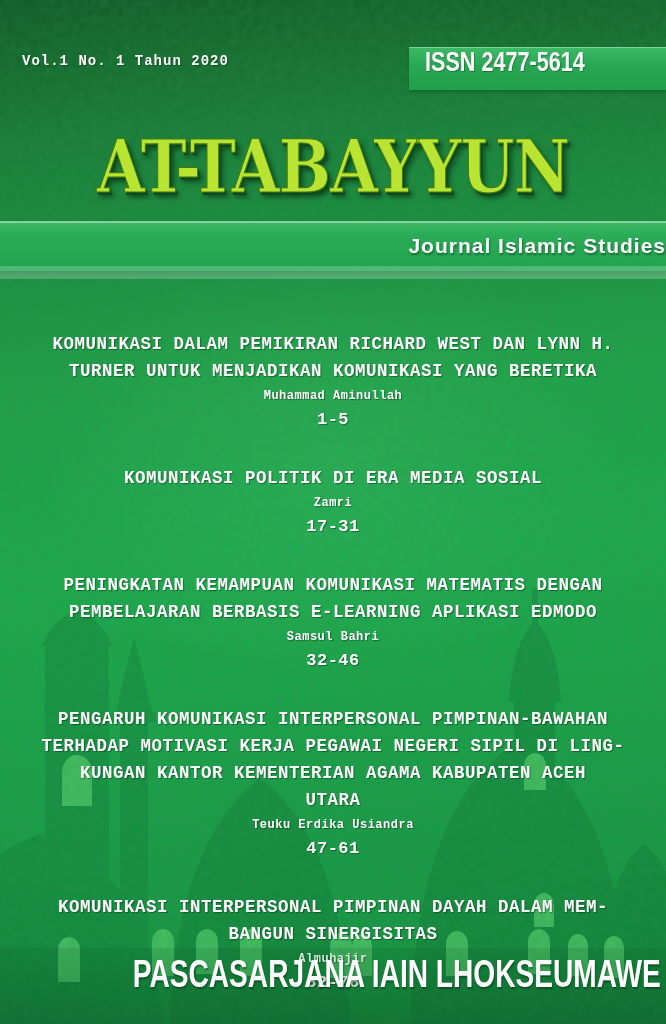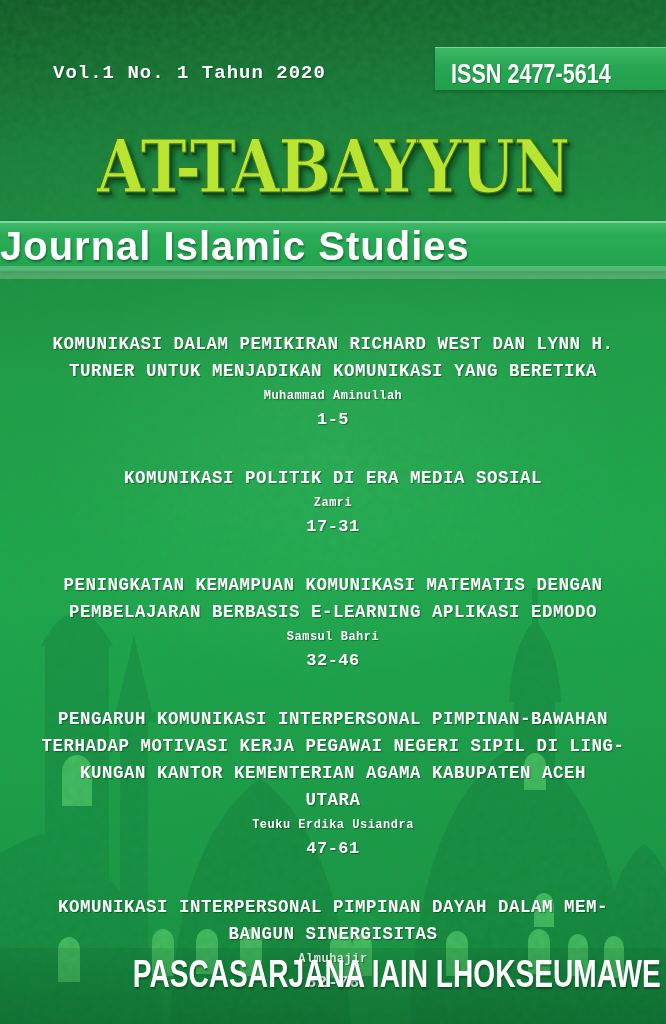--- a/index.html
+++ b/index.html
@@ -9,43 +9,43 @@
     background:linear-gradient(175deg,#145e27 0%,#1a7e38 14%,#1fa047 36%,#1da94b 55%,#1a9c46 78%,#15913f 100%);
   }
   .bg-glow{position:absolute;inset:0;pointer-events:none;
     background:
       radial-gradient(ellipse 420px 320px at 50% 45%,rgba(140,255,180,.10),rgba(0,0,0,0) 70%),
       radial-gradient(ellipse 980px 780px at 50% 48%,rgba(0,0,0,0) 55%,rgba(0,40,12,.22) 100%);
   }
   svg.texture{position:absolute;inset:0;width:100%;height:100%;opacity:.8;pointer-events:none;}
   svg.mosque{position:absolute;left:0;bottom:0;width:666px;height:480px;pointer-events:none;}
 
-  .vol{position:absolute;top:62px;left:22px;color:#fff;font-weight:bold;font-size:19px;
-    letter-spacing:1px;text-shadow:1px 1px 1px rgba(0,20,5,.35);white-space:nowrap;margin-left:31px;}
+  .vol{position:absolute;top:53px;left:22px;color:#fff;font-weight:bold;font-size:14px;
+    letter-spacing:1px;text-shadow:1px 1px 1px rgba(0,20,5,.35);white-space:nowrap;}
 
   .issn{position:absolute;top:47px;right:0;height:43px;min-width:216px;box-sizing:border-box;
     background:linear-gradient(180deg,#3cba66 0%,#28a653 45%,#21a04c 100%);
-    display:flex;align-items:flex-end;padding:0 15px 0 16px;
+    display:flex;align-items:flex-start;padding:0 41px 0 16px;
     box-shadow:inset 0 1px 0 rgba(255,255,255,.35),0 2px 3px rgba(0,30,10,.25);}
   .issn span{color:#fff;font-family:"Liberation Sans",sans-serif;font-weight:bold;font-size:27px;
     transform:scaleX(.8);transform-origin:left center;white-space:nowrap;
     text-shadow:1px 1px 1px rgba(0,30,10,.35);}
 
   .title{position:absolute;top:124px;left:0;right:0;margin:0;text-align:center;
     font-family:"DejaVu Serif",serif;font-weight:bold;font-size:62px;letter-spacing:-1px;
     color:#b9e431;transform:scaleY(1.18);transform-origin:top center;
     -webkit-text-stroke:1px #3f7a14;
     text-shadow:2px 2px 0 #0e4a1c,4px 4px 5px rgba(0,20,5,.55);}
 
   .band{position:absolute;top:221px;left:0;right:0;height:48px;
     background:linear-gradient(180deg,#3fb868 0%,#2aab56 25%,#21a34e 100%);
     border-top:2px solid rgba(205,255,220,.55);
     box-shadow:0 2px 4px rgba(0,40,15,.2);}
-  .subtitle{color:#fff;text-align:left;font-family:"Liberation Sans",sans-serif;font-weight:bold;
-    font-size:40px;line-height:46px;letter-spacing:1px;text-shadow:1px 2px 2px rgba(0,40,15,.45);}
+  .subtitle{color:#fff;text-align:right;font-family:"Liberation Sans",sans-serif;font-weight:bold;
+    font-size:21px;line-height:46px;letter-spacing:1px;text-shadow:1px 2px 2px rgba(0,40,15,.45);}
   .strip{position:absolute;top:266px;left:0;right:0;height:13px;background:rgba(255,255,255,.22);}
 
   .articles{position:absolute;top:331px;left:20px;right:20px;display:flex;flex-direction:column;
     gap:34px;text-align:center;color:#fff;}
   .a-title{font-weight:bold;font-size:17.5px;line-height:27px;letter-spacing:.5px;
     text-shadow:1px 1px 1px rgba(0,20,5,.4);}
   .a-line{white-space:nowrap;}
   .a-author{font-weight:bold;font-size:12px;line-height:23px;letter-spacing:.5px;
     text-shadow:1px 1px 1px rgba(0,20,5,.4);}
   .a-pages{font-weight:bold;font-size:17px;line-height:23px;letter-spacing:.5px;

